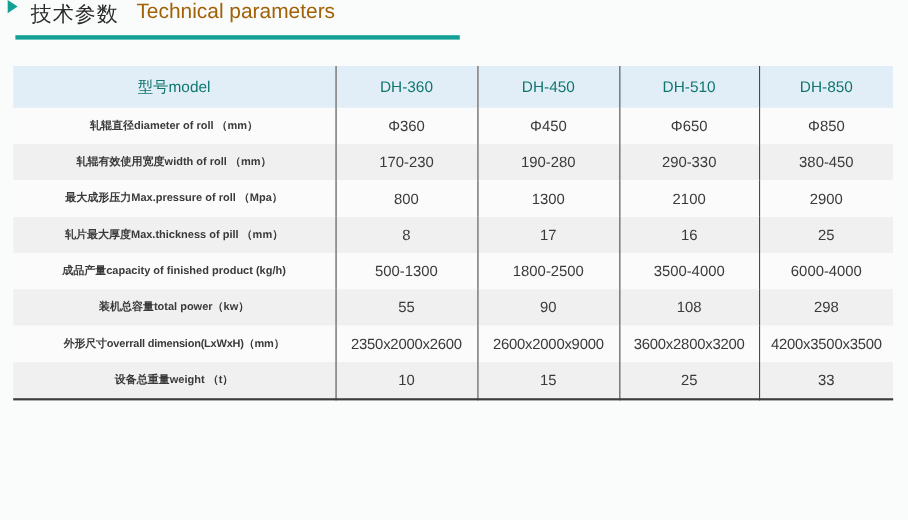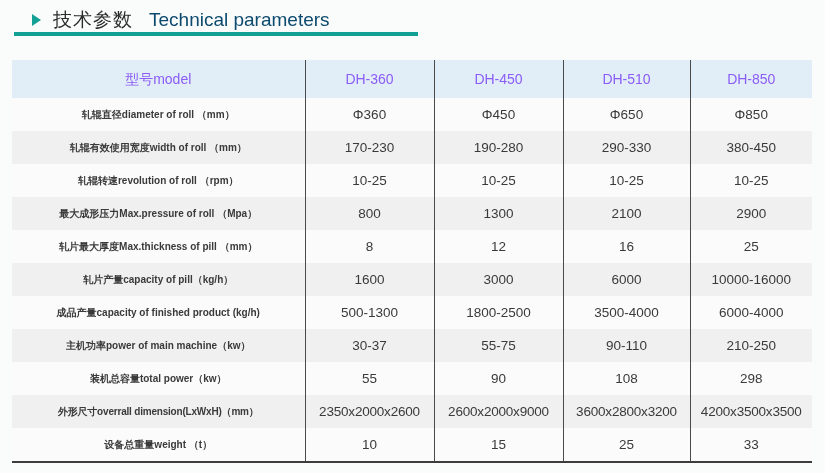--- a/index.html
+++ b/index.html
@@ -21,42 +21,41 @@
   }
 
   
   .section-header {
     position: absolute;
     left: 0;
     top: 0;
     width: 825px;
     height: 40px;
     box-sizing: border-box;
-    padding-left: 32px;
+    padding-left: 7px;
     display: flex;
-    align-items: center;
   }
   .tri-icon {
     width: 0;
     height: 0;
     border-top: 6px solid transparent;
     border-bottom: 6px solid transparent;
     border-left: 9px solid #13a195;
     margin-right: 12px;
     flex: 0 0 auto;
   }
   .section-title-cn {
     font-size: 19px;
     color: #2b2b2b;
     letter-spacing: 1px;
     white-space: nowrap;
   }
   .section-title-en {
     font-size: 19px;
-    color: #0c4a6e;
+    color: #a16207;
     margin-left: 16px;
     white-space: nowrap;
   }
   .title-rule {
     position: absolute;
     left: 14px;
     top: 32px;
     width: 404px;
     height: 4px;
     background: #12a094;
@@ -92,21 +91,21 @@
     line-height: 33px;
     font-size: 13.5px;
     white-space: nowrap;
     overflow: hidden;
   }
   table.spec thead th {
     height: 38px;
     line-height: 38px;
     background: #e2eef7;
     font-size: 14px;
-    color: #8b5cf6;
+    color: #0f766e;
   }
   table.spec thead th.label-head {
     background: #e2eef7;
   }
   
   table.spec th.sep,
   table.spec td.sep {
     border-left: 1.5px solid #4a4a4a;
   }
   
@@ -161,62 +160,41 @@
           <td class="sep">Φ850</td>
         </tr>
         <tr>
           <td class="cell-label">轧辊有效使用宽度width of roll （mm）</td>
           <td class="sep">170-230</td>
           <td class="sep">190-280</td>
           <td class="sep">290-330</td>
           <td class="sep">380-450</td>
         </tr>
         <tr>
-          <td class="cell-label">轧辊转速revolution of roll （rpm）</td>
-          <td class="sep">10-25</td>
-          <td class="sep">10-25</td>
-          <td class="sep">10-25</td>
-          <td class="sep">10-25</td>
-        </tr>
-        <tr>
           <td class="cell-label">最大成形压力Max.pressure of roll （Mpa）</td>
           <td class="sep">800</td>
           <td class="sep">1300</td>
           <td class="sep">2100</td>
           <td class="sep">2900</td>
         </tr>
         <tr>
           <td class="cell-label">轧片最大厚度Max.thickness of pill （mm）</td>
           <td class="sep">8</td>
-          <td class="sep">12</td>
+          <td class="sep">17</td>
           <td class="sep">16</td>
           <td class="sep">25</td>
-        </tr>
-        <tr>
-          <td class="cell-label">轧片产量capacity of pill（kg/h）</td>
-          <td class="sep">1600</td>
-          <td class="sep">3000</td>
-          <td class="sep">6000</td>
-          <td class="sep">10000-16000</td>
         </tr>
         <tr>
           <td class="cell-label">成品产量capacity of finished product (kg/h)</td>
           <td class="sep">500-1300</td>
           <td class="sep">1800-2500</td>
           <td class="sep">3500-4000</td>
           <td class="sep">6000-4000</td>
         </tr>
         <tr>
-          <td class="cell-label">主机功率power of main machine（kw）</td>
-          <td class="sep">30-37</td>
-          <td class="sep">55-75</td>
-          <td class="sep">90-110</td>
-          <td class="sep">210-250</td>
-        </tr>
-        <tr>
           <td class="cell-label">装机总容量total power（kw）</td>
           <td class="sep">55</td>
           <td class="sep">90</td>
           <td class="sep">108</td>
           <td class="sep">298</td>
         </tr>
         <tr>
           <td class="cell-label tight">外形尺寸overrall dimension(LxWxH)（mm）</td>
           <td class="sep tight">2350x2000x2600</td>
           <td class="sep tight">2600x2000x9000</td>

